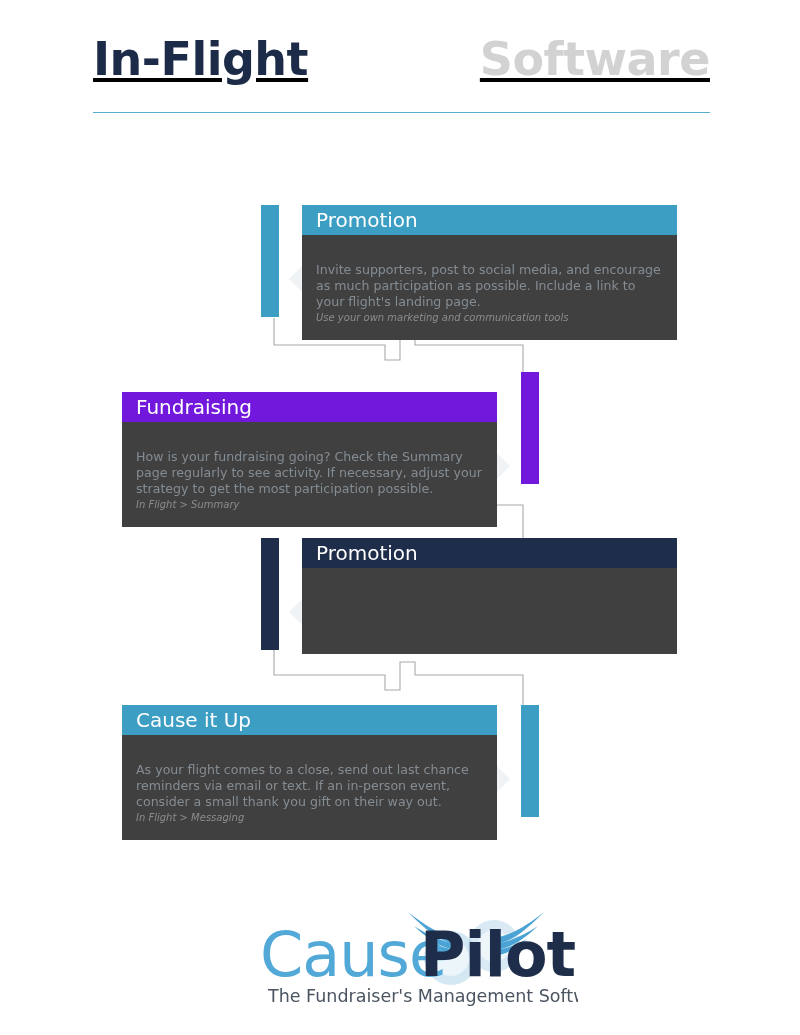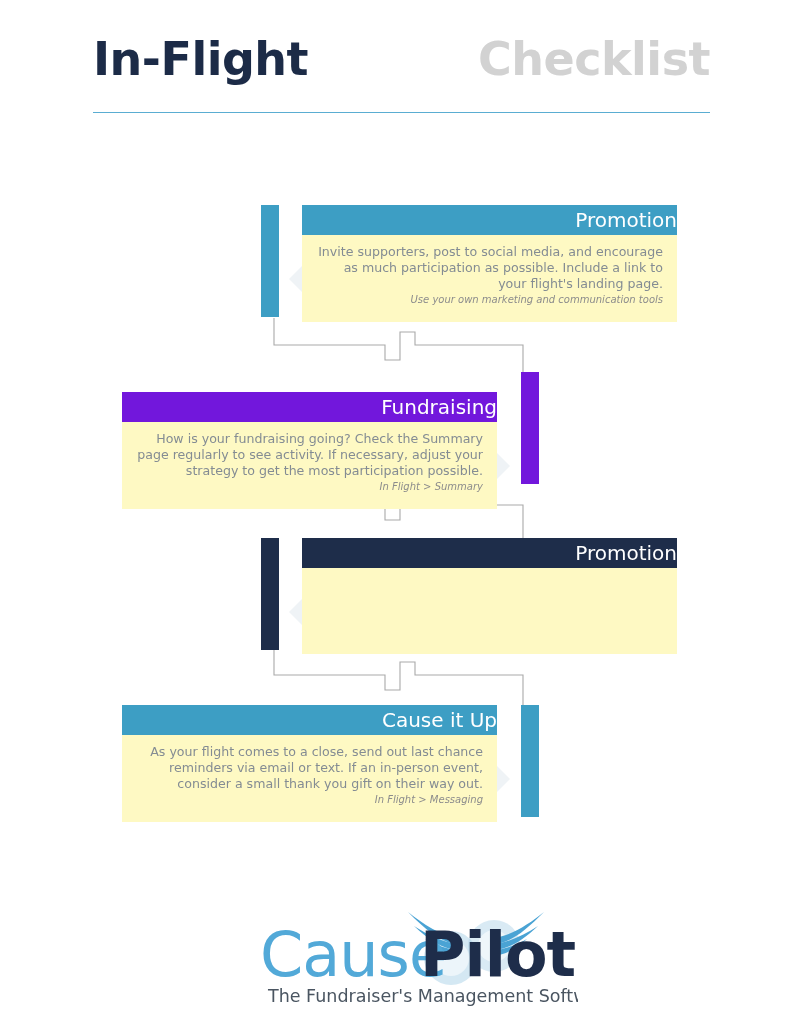--- a/index.html
+++ b/index.html
@@ -22,20 +22,21 @@
     left: 93px;
     top: 36px;
     width: 617px;
     height: 72px;
   }
   .header-row {
     display: flex;
     justify-content: space-between;
     align-items: center;
     width: 100%;
+    text-decoration: underline;
   }
   .title-main {
     font-size: 46px;
     font-weight: bold;
     color: #1c2b47;
     letter-spacing: -0.5px;
     line-height: 1;
   }
   .title-sub {
     font-size: 46px;
@@ -53,21 +54,20 @@
     background: #5aadd2;
   }
 
   
   .flow {
     position: absolute;
     left: 0;
     top: 0;
     width: 800px;
     height: 1035px;
-    text-align: right;
   }
 
   
   .connectors {
     position: absolute;
     left: 0;
     top: 0;
     width: 800px;
     height: 1035px;
     z-index: 1;
@@ -81,22 +81,22 @@
   .card-header {
     height: 30px;
     line-height: 30px;
     padding-left: 14px;
     color: #ffffff;
     font-size: 20px;
     font-weight: normal;
     box-sizing: border-box;
   }
   .card-body {
-    background: #fef9c3;
-    padding: 9px 14px 14px 14px;
+    background: #404040;
+    padding: 27px 14px 14px 14px;
     box-sizing: border-box;
     position: relative;
     min-height: 86px;
   }
   .card-text {
     color: #848c93;
     font-size: 12.6px;
     line-height: 15.8px;
     white-space: pre-line;
   }
@@ -144,21 +144,21 @@
     height: 112px;
     z-index: 4;
   }
 </style>
 </head>
 <body>
 
 <div class="header">
   <div class="header-row">
     <span class="title-main">In-Flight</span>
-    <span class="title-sub">Checklist</span>
+    <span class="title-sub">Software</span>
   </div>
 </div>
 <div class="header-rule"></div>
 
 <div class="flow">
 
   <svg class="connectors" viewBox="0 0 800 1035" width="800" height="1035">
     <g fill="none" stroke="#a9a9a9" stroke-width="1.1">
 
       <path d="M274,318 L274,345 L385,345 L385,360 L400,360 L400,332 L415,332 L415,345 L523,345 L523,378"></path>

